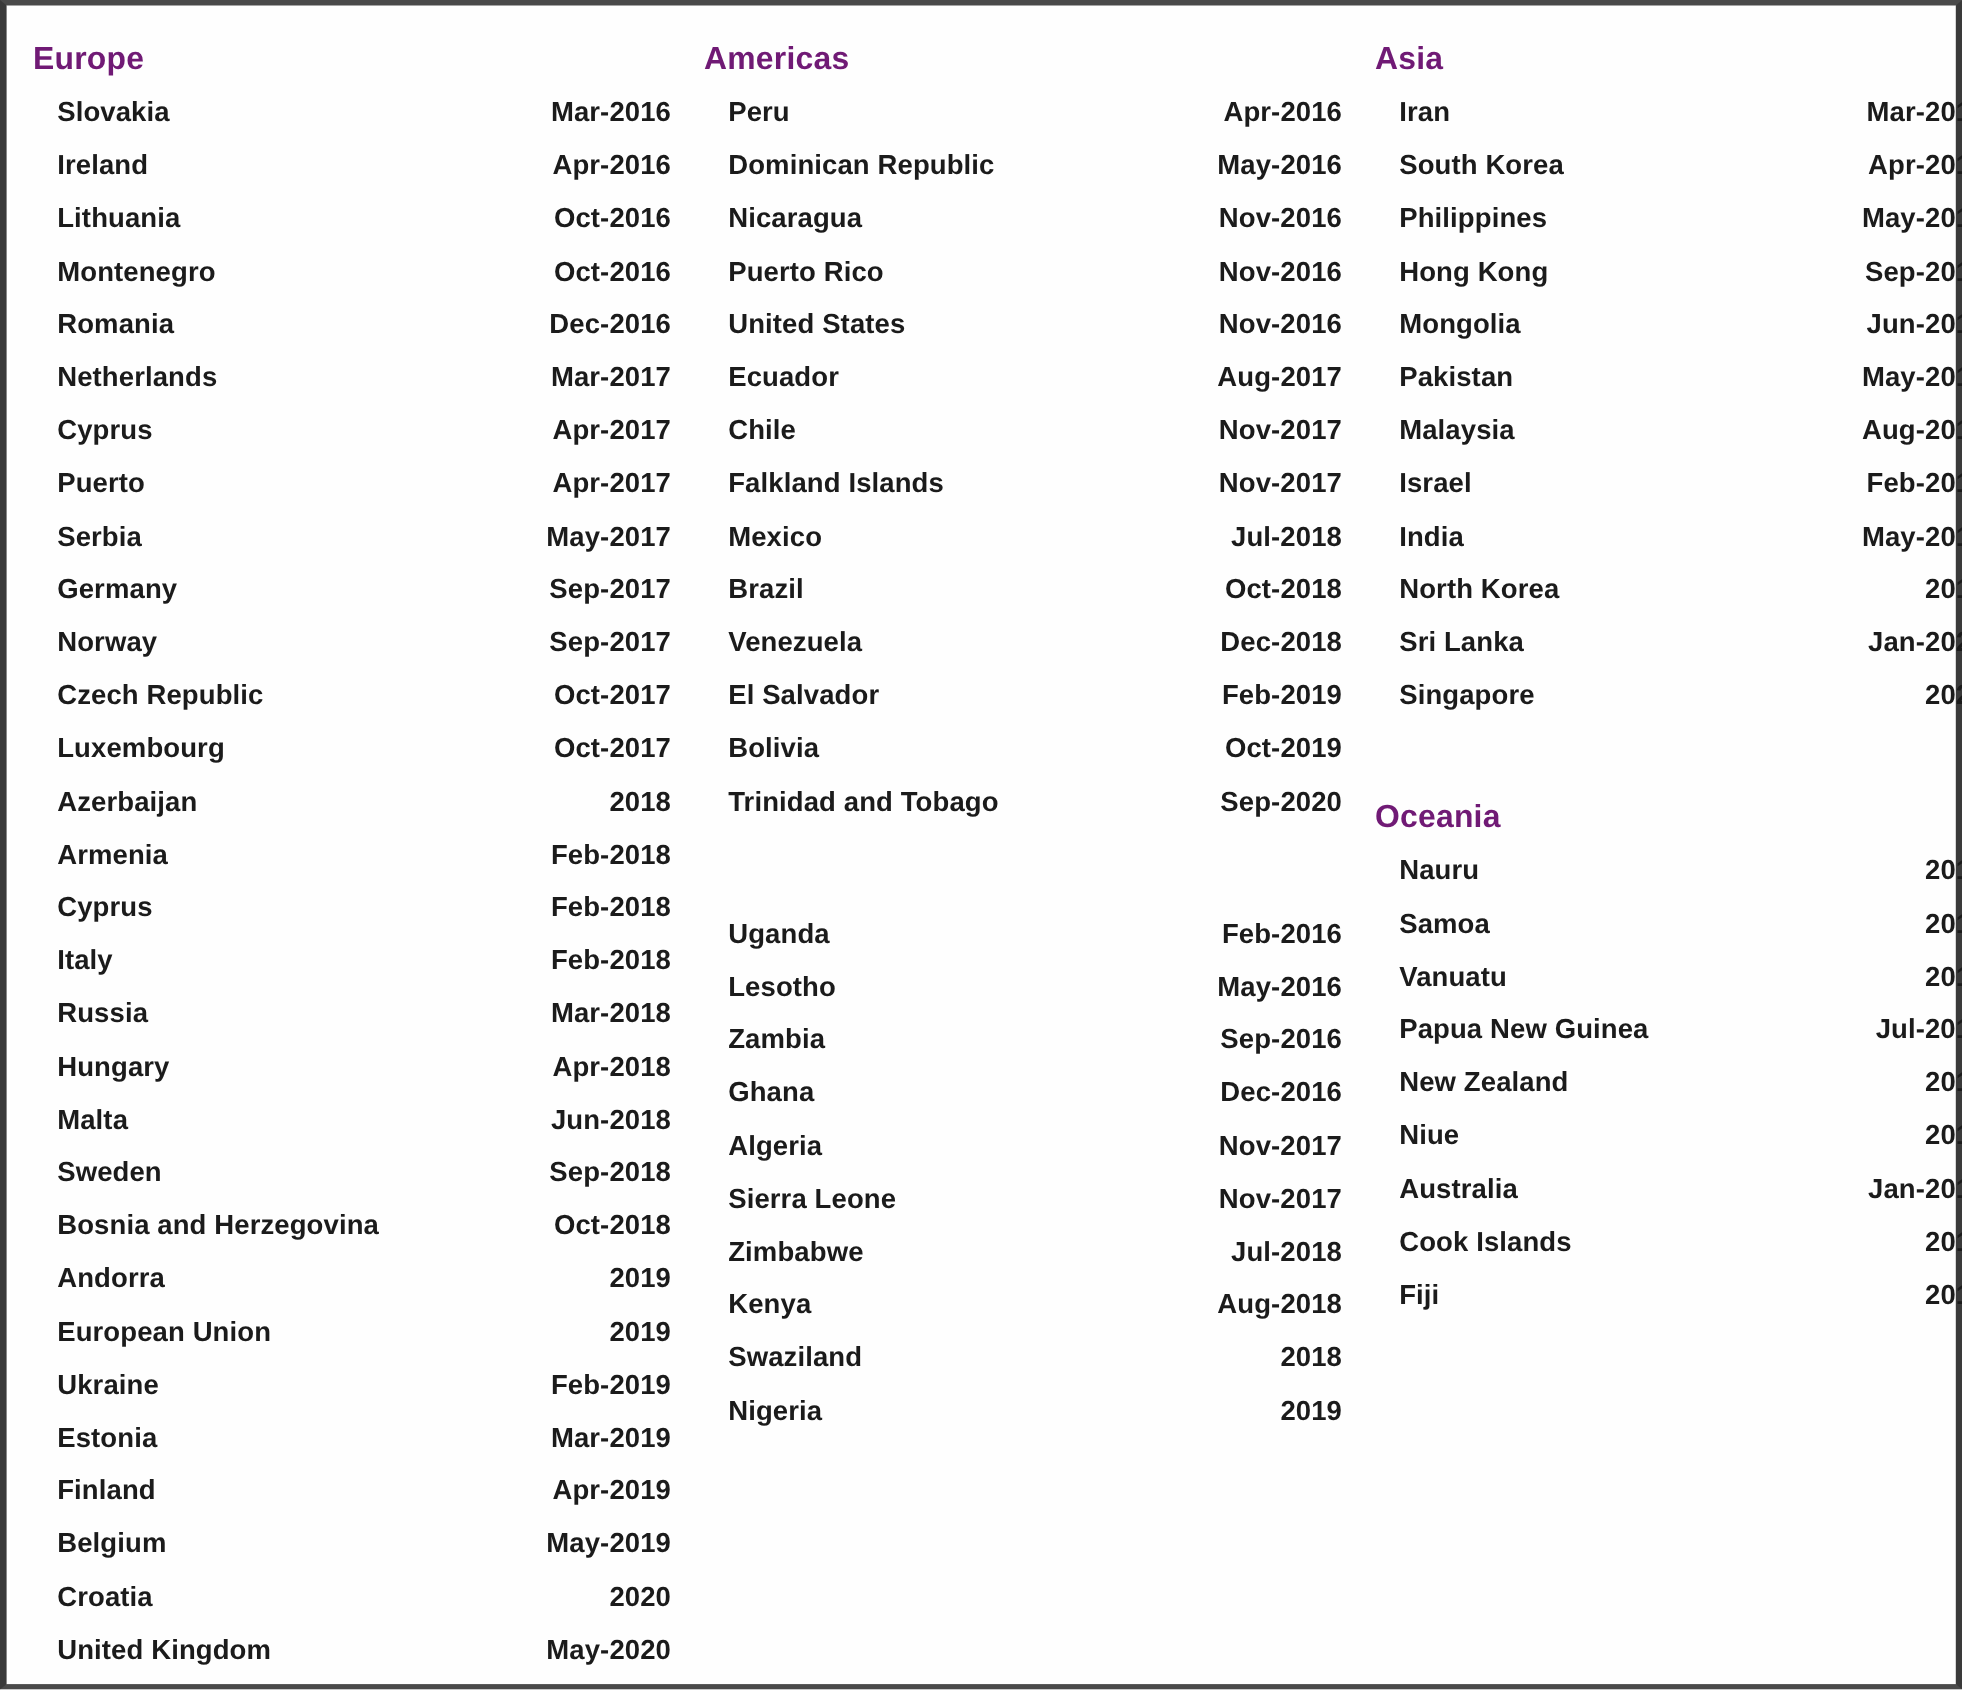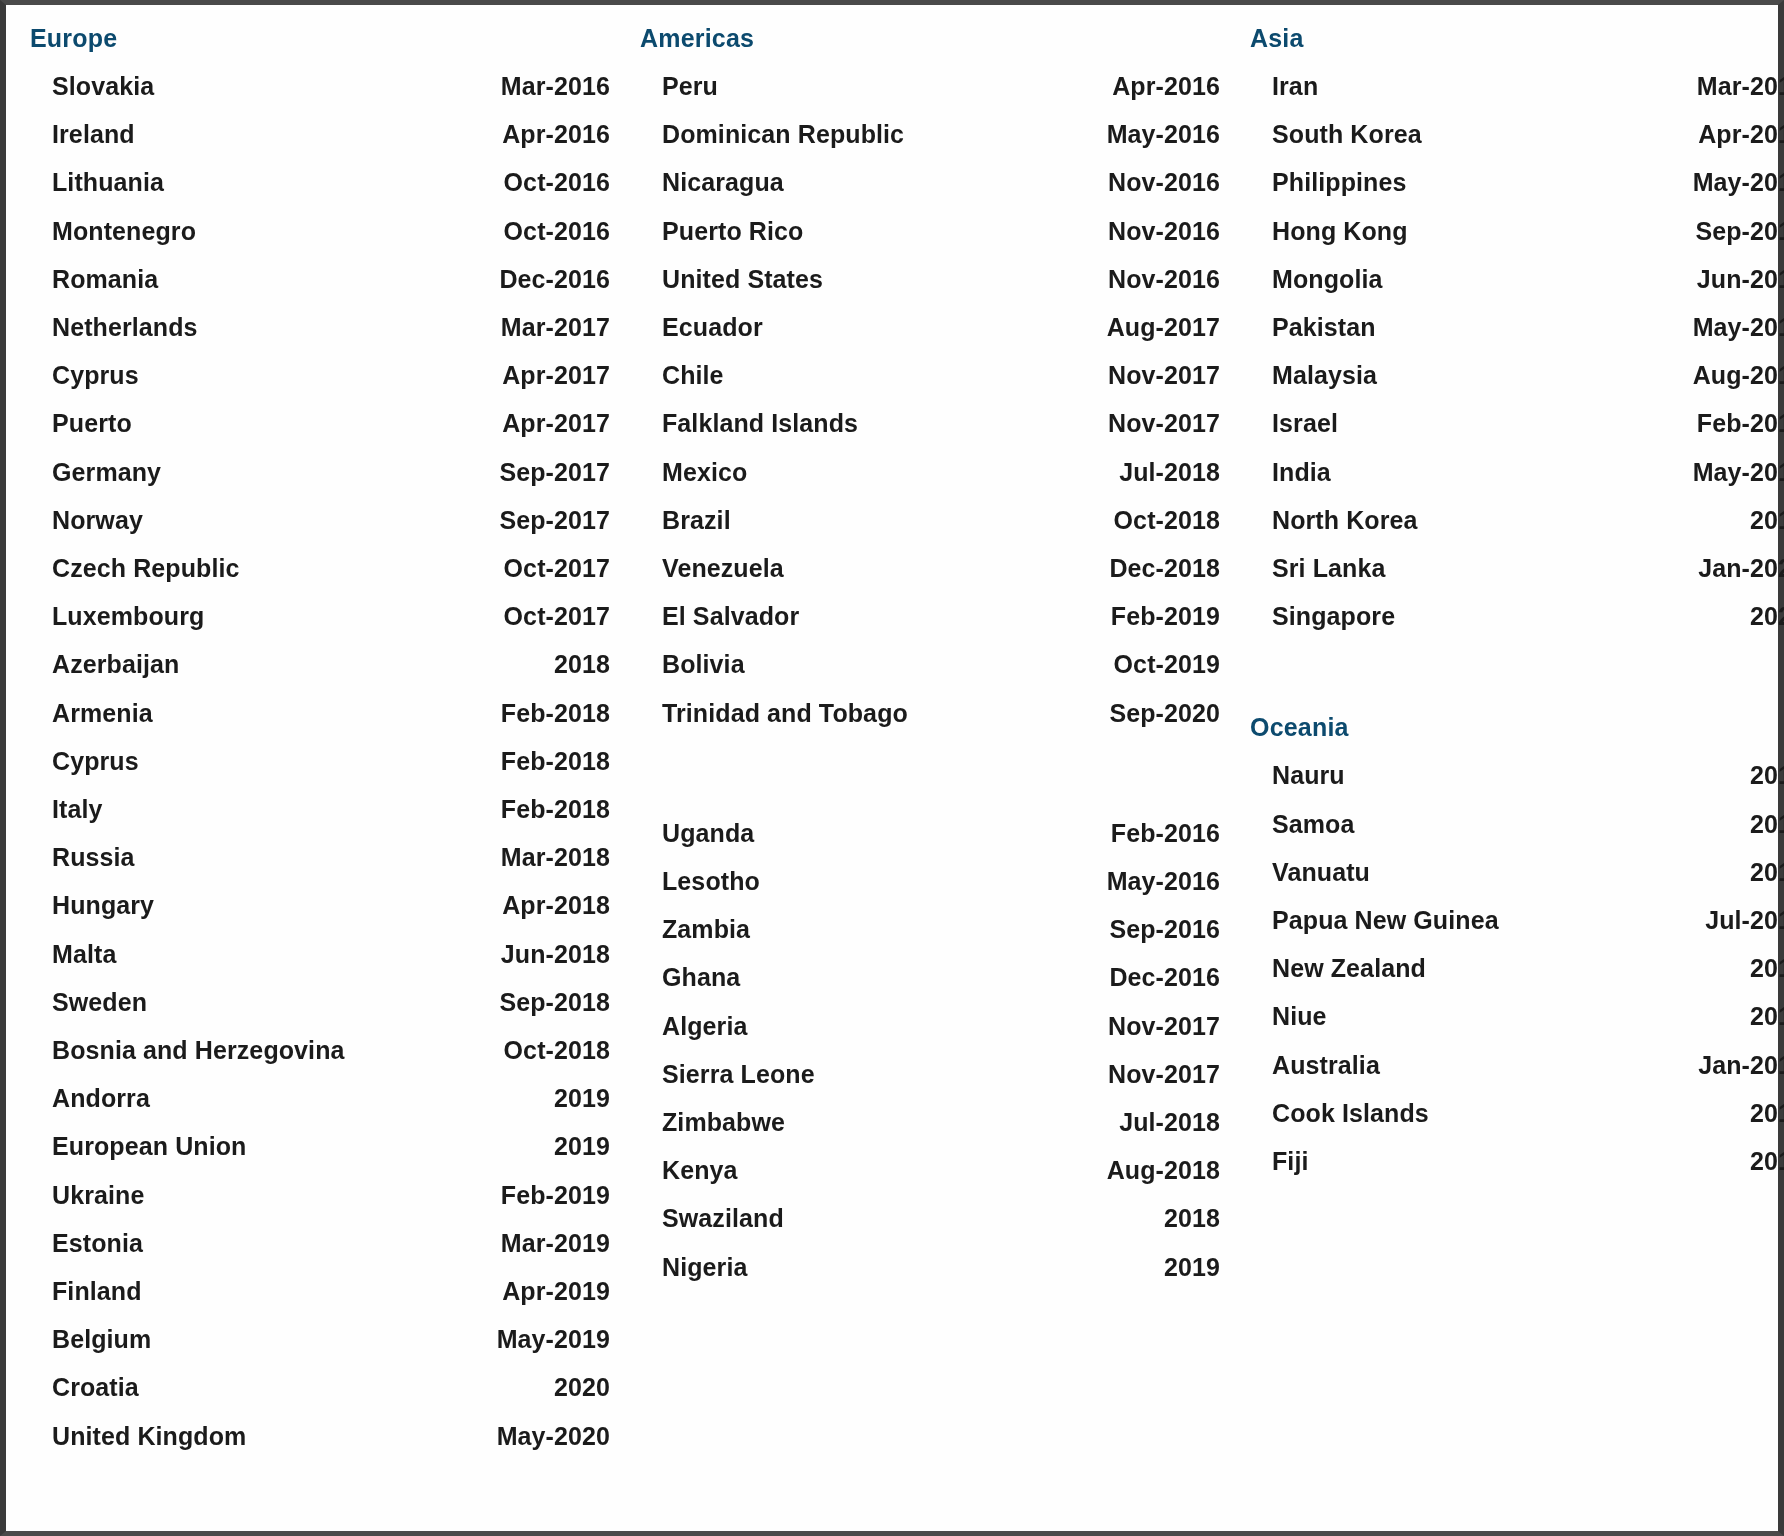--- a/index.html
+++ b/index.html
@@ -40,25 +40,25 @@
     width: 560px;
     flex: 0 0 560px;
   }
   .group {
     margin-bottom: 0;
   }
   .group + .group {
     margin-top: 72px;
   }
   .group-title {
-    font-size: 25px;
+    font-size: 29px;
     font-weight: 700;
     letter-spacing: 0.2px;
-    color: #0c4a6e;
-    margin: 0 0 9px 2px;
+    color: #701a75;
+    margin: 16px 0 9px 2px;
     line-height: 30px;
   }
   .row {
     display: flex;
     justify-content: space-between;
     align-items: baseline;
     font-size: 25px;
     font-weight: 700;
     line-height: 48.2px;
     letter-spacing: 0.1px;
@@ -114,20 +114,24 @@
             </div>
             <div class="row">
               <span class="name">Cyprus</span>
               <span class="date">Apr-2017</span>
             </div>
             <div class="row">
               <span class="name">Puerto</span>
               <span class="date">Apr-2017</span>
             </div>
             <div class="row">
+              <span class="name">Serbia</span>
+              <span class="date">May-2017</span>
+            </div>
+            <div class="row">
               <span class="name">Germany</span>
               <span class="date">Sep-2017</span>
             </div>
             <div class="row">
               <span class="name">Norway</span>
               <span class="date">Sep-2017</span>
             </div>
             <div class="row">
               <span class="name">Czech Republic</span>
               <span class="date">Oct-2017</span>

